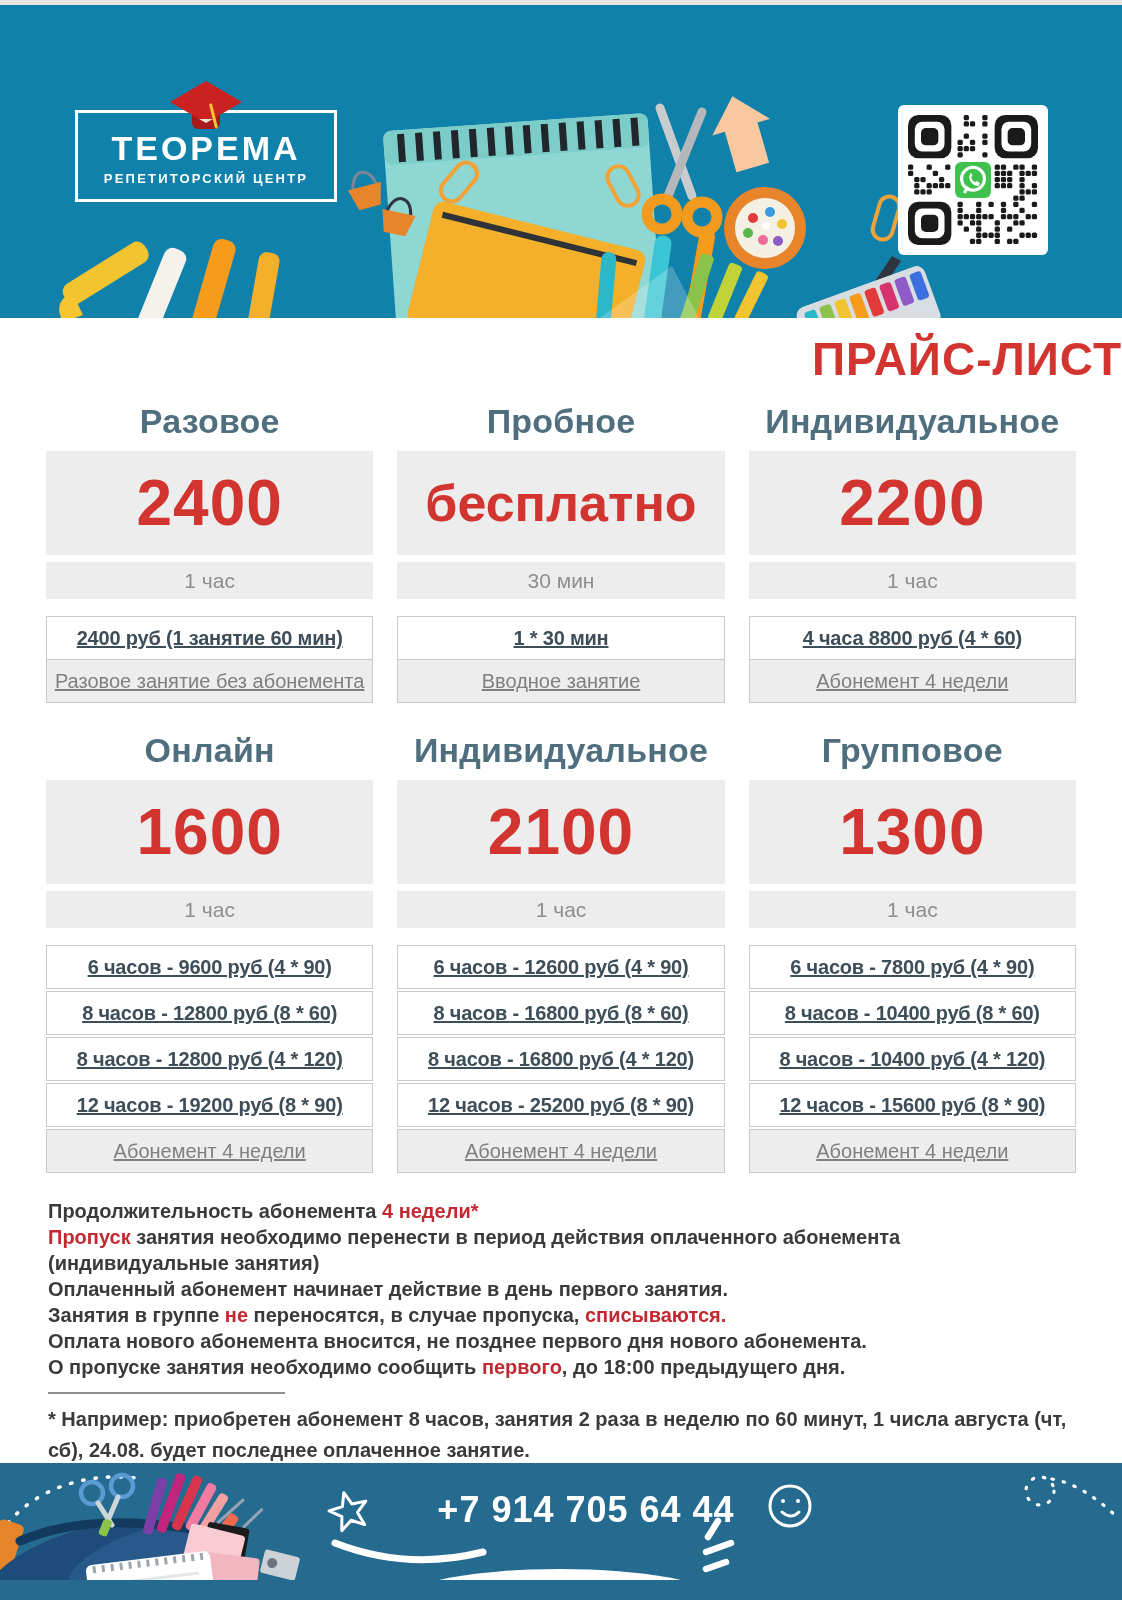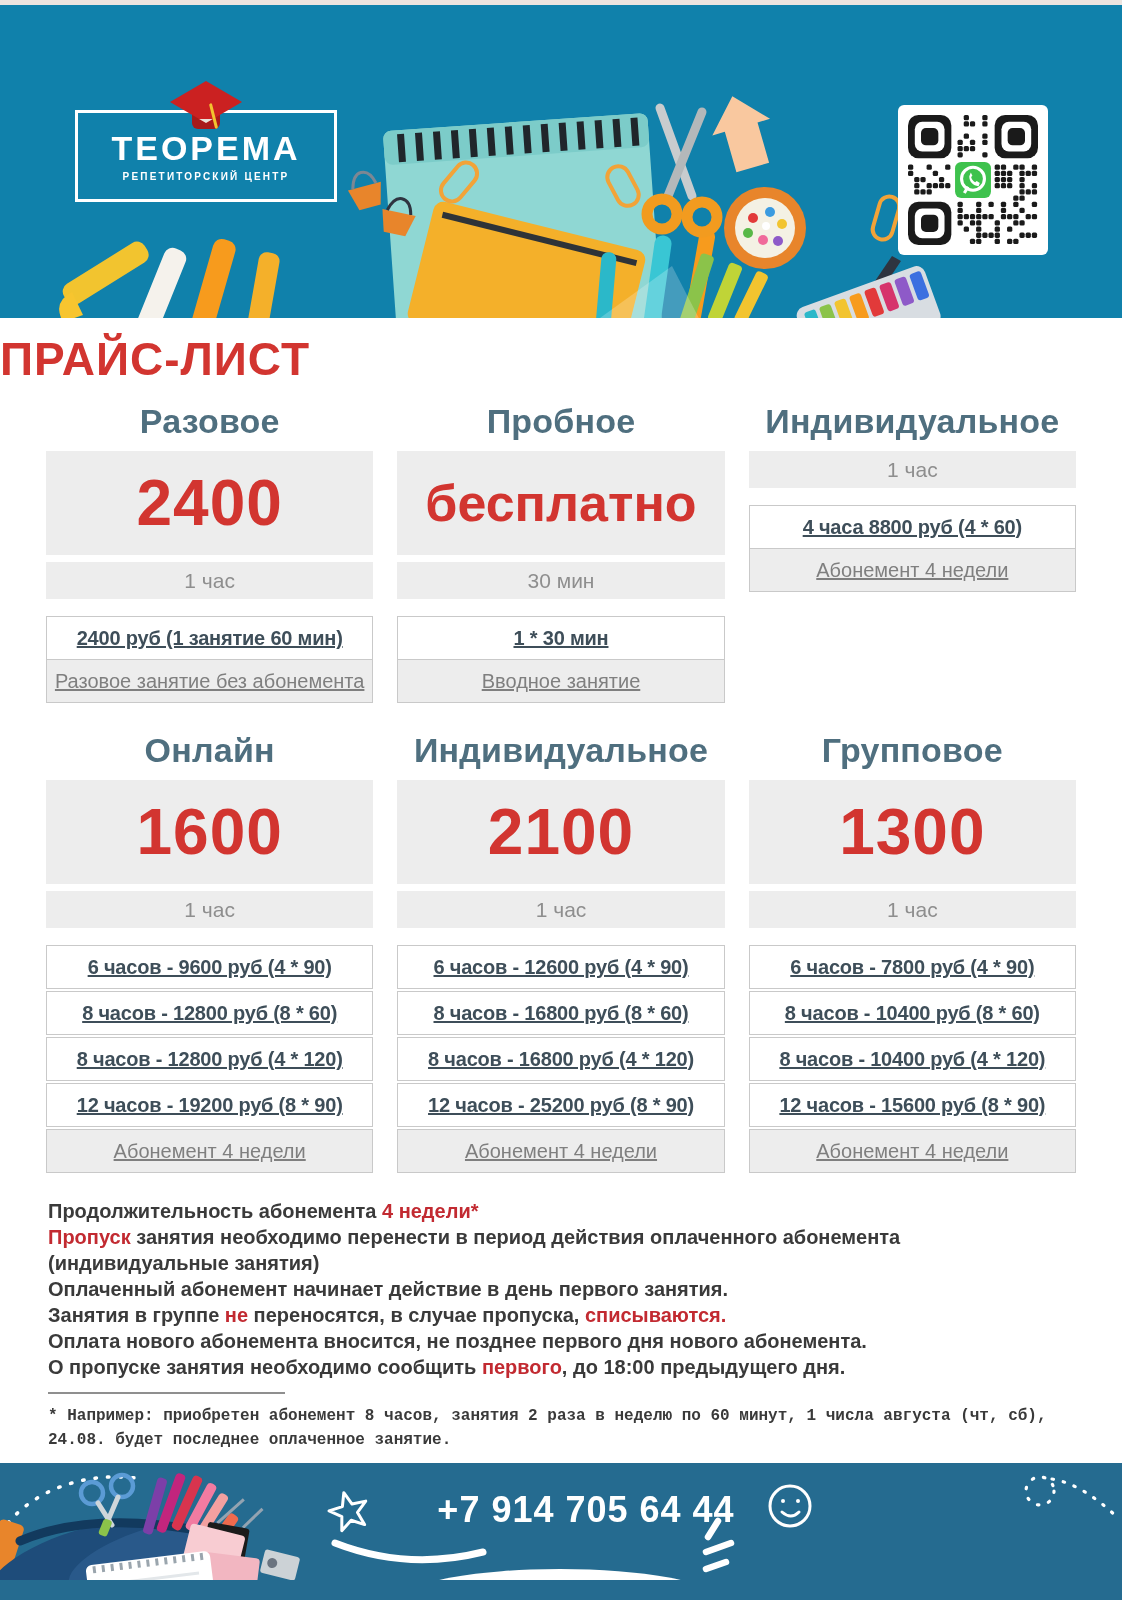--- a/index.html
+++ b/index.html
@@ -15,44 +15,44 @@
   .banner{position:absolute;top:0;left:0;width:1122px;height:318px;background:var(--teal);overflow:hidden;}
   .banner-topline{position:absolute;top:0;left:0;width:100%;height:5px;background:#ece4df;z-index:5;}
   .supplies-svg{position:absolute;top:0;left:0;}
 
   .logo{position:absolute;left:75px;top:110px;width:262px;height:92px;border:3px solid #fff;text-align:center;z-index:6;}
   .cap{position:absolute;top:-32px;left:50%;transform:translateX(-50%);width:80px;height:60px;}
   .cap-board{position:absolute;left:4px;top:0;width:72px;height:42px;background:#cb2121;clip-path:polygon(50% 0,100% 50%,50% 100%,0 50%);box-shadow:inset 0 -4px 0 #e9e2da;}
   .cap-base{position:absolute;left:26px;top:28px;width:28px;height:20px;background:#a81a1a;border-radius:0 0 6px 6px;}
   .cap-tassel{position:absolute;left:46px;top:22px;width:3px;height:26px;background:#f2c42f;border-radius:2px;transform:rotate(-14deg);}
   .logo-name{margin-top:18px;color:#fff;font-size:34px;font-weight:700;letter-spacing:3px;line-height:1;}
-  .logo-tagline{margin-top:6px;color:#fff;font-size:10px;font-weight:700;letter-spacing:2.2px;}
+  .logo-tagline{margin-top:6px;color:#fff;font-size:13px;font-weight:700;letter-spacing:2.2px;}
 
   .qr-card{position:absolute;right:74px;top:105px;width:150px;height:150px;background:#fff;border-radius:6px;z-index:6;display:flex;align-items:center;justify-content:center;}
 
   
-  .title{position:absolute;top:332px;left:0;width:100%;text-align:left;color:var(--red);font-size:46px;font-weight:800;letter-spacing:1px;}
+  .title{position:absolute;top:332px;left:0;width:100%;text-align:right;color:var(--red);font-size:46px;font-weight:800;letter-spacing:1px;}
   .cards{position:absolute;top:404px;left:46px;width:1030px;display:grid;grid-template-columns:repeat(3,1fr);column-gap:24px;row-gap:30px;}
   .card{text-align:center;}
   .card-title{color:var(--heading);font-size:34px;font-weight:800;letter-spacing:.2px;margin-bottom:13px;line-height:1;}
   .price-box{background:var(--block);height:104px;display:flex;align-items:center;justify-content:center;}
   .price{color:var(--red);font-size:64px;font-weight:800;letter-spacing:1px;}
   .price-word{font-size:52px;letter-spacing:0;}
   .duration{background:var(--block);margin-top:7px;height:37px;line-height:37px;color:#8e8e8e;font-size:21px;}
   .detail-table{margin-top:17px;}
   .drow{border:1px solid #c9c9c9;background:#fff;font-weight:700;color:var(--row-text);font-size:20px;letter-spacing:-.2px;padding:9px 2px;line-height:1.2;text-decoration:underline;}
   .drow + .drow{margin-top:2px;}
   .attached .drow + .drow{margin-top:-1px;}
   .drow.note{background:var(--block);color:#7f7f7f;font-weight:400;letter-spacing:0;}
 
   
   .terms{position:absolute;top:1198px;left:48px;width:1030px;color:#3a3a3a;font-size:20px;font-weight:700;line-height:26px;}
   .terms .red{color:var(--terms-red);}
   .divider{width:237px;border-top:2px solid #8f8f8f;margin:12px 0 10px;}
-  .footnote{font-size:16px;line-height:24px;font-family:Liberation Mono, monospace;}
+  .footnote{font-size:20px;line-height:31px;}
 
   
   .footer{position:absolute;left:0;bottom:0;width:1122px;height:137px;background:var(--footer-teal);}
   .footer-svg{position:absolute;top:0;left:0;}
   .phone{position:absolute;top:26px;left:428px;width:316px;text-align:center;color:#fff;font-size:36px;font-weight:800;letter-spacing:1px;}
 </style>
 </head>
 <body>
 
 <div class="page">
@@ -298,20 +298,23 @@
         </div>
       <div class="duration">30 мин</div>
       <div class="detail-table attached">
         <div class="drow">1 * 30 мин</div>
         <div class="drow note">Вводное занятие</div>
       </div>
     </article>
 
     <article class="card">
       <h2 class="card-title">Индивидуальное</h2>
+      <div class="price-box">
+          <span class="price">2200</span>
+        </div>
       <div class="duration">1 час</div>
       <div class="detail-table attached">
         <div class="drow">4 часа 8800 руб (4 * 60)</div>
         <div class="drow note">Абонемент 4 недели</div>
       </div>
     </article>
 
     <article class="card">
       <h2 class="card-title">Онлайн</h2>
       <div class="price-box">

